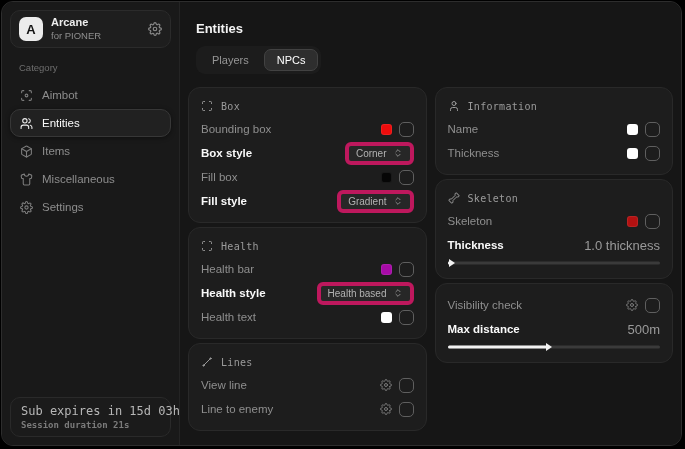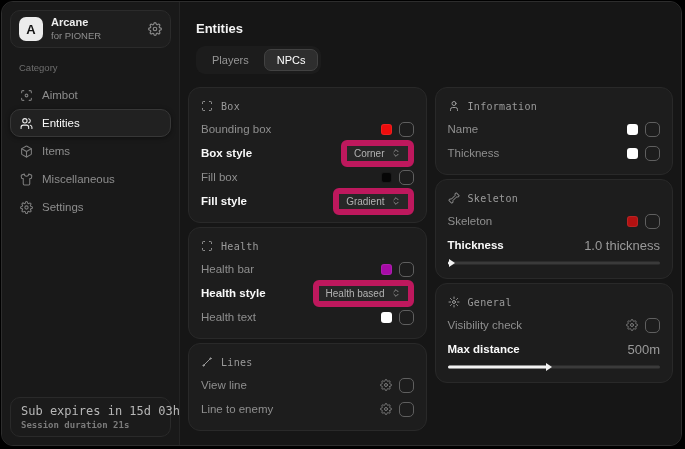--- a/index.html
+++ b/index.html
@@ -44,21 +44,21 @@
   .card{background:#1d1d1d;border:1px solid #292929;border-radius:12px;padding:8px 12px 10px;box-sizing:border-box;}
   .card-header{display:flex;align-items:center;gap:8px;height:20px;color:#9b9b9b;}
   .card-header .icon{width:12px;height:12px;color:#9b9b9b;flex-shrink:0;}
   .card-title{font-family:"DejaVu Sans Mono","Liberation Mono",monospace;font-size:10px;letter-spacing:.3px;}
   .row{height:22px;display:flex;align-items:center;justify-content:space-between;margin-top:2px;}
   .row-label{font-size:11.5px;color:#8f8f8f;}
   .row-label.em{color:#fafafa;font-weight:bold;}
   .controls{display:flex;align-items:center;gap:7px;}
   .swatch{width:11px;height:11px;border-radius:3px;border:1px solid rgba(255,255,255,.08);box-sizing:border-box;cursor:pointer;}
   .checkbox{width:15px;height:15px;border-radius:5px;border:1px solid #5f5f5f;box-sizing:border-box;cursor:pointer;}
-  .dropdown{display:inline-flex;align-items:center;gap:6px;background:#272727;border:6px solid #be185d;
+  .dropdown{display:inline-flex;align-items:center;gap:6px;background:#272727;border:4px solid #be185d;
     border-radius:6px;padding:2px 7px;font-size:10px;color:#b2b2b2;cursor:pointer;}
   .dropdown .icon{width:10px;height:10px;color:#9a9a9a;}
   .gear-mini{width:12px;height:12px;color:#7a7a7a;cursor:pointer;}
   .value{font-size:13px;color:#9a9a9a;}
   .slider{position:relative;height:10px;margin-top:2px;cursor:pointer;}
   .slider-track{position:absolute;left:0;right:0;top:50%;transform:translateY(-50%);height:3px;background:#3a3a3a;border-radius:2px;}
   .slider-fill{position:absolute;left:0;top:50%;transform:translateY(-50%);height:3px;background:#f2f2f2;border-radius:2px;}
   .slider-arrow{position:absolute;top:50%;transform:translateY(-50%);width:0;height:0;
     border-left:6px solid #f2f2f2;border-top:4px solid transparent;border-bottom:4px solid transparent;}
   .icon{display:inline-flex;}
@@ -332,29 +332,20 @@
                 <span class="value">1.0 thickness</span>
               </span>
             </div>
             <div class="slider">
               <div class="slider-track"></div>
               <div class="slider-fill" style="width: 1%;"></div>
               <div class="slider-arrow" style="left: calc(1% - 1px);"></div>
             </div>
           </div>
           <div class="card">
-            <div class="card-header">
-              <span class="icon">
-                <svg viewBox="0 0 24 24" fill="none" stroke="currentColor" stroke-width="2" stroke-linecap="round" stroke-linejoin="round">
-                  <circle cx="12" cy="12" r="3"></circle>
-                  <path d="M12 2v3M12 19v3M2 12h3M19 12h3M4.9 4.9l2.1 2.1M17 17l2.1 2.1M19.1 4.9 17 7M7 17l-2.1 2.1"></path>
-                </svg>
-              </span>
-              <span class="card-title">General</span>
-            </div>
             <div class="row">
               <span class="row-label">Visibility check</span>
               <span class="controls">
                 <span class="icon gear-mini">
                   <svg viewBox="0 0 24 24" fill="none" stroke="currentColor" stroke-width="2" stroke-linecap="round" stroke-linejoin="round">
                     <circle cx="12" cy="12" r="3"></circle>
                     <path d="M19.4 15a1.65 1.65 0 0 0 .33 1.82l.06.06a2 2 0 1 1-2.83 2.83l-.06-.06a1.65 1.65 0 0 0-1.82-.33 1.65 1.65 0 0 0-1 1.51V21a2 2 0 1 1-4 0v-.09A1.65 1.65 0 0 0 9 19.4a1.65 1.65 0 0 0-1.82.33l-.06.06a2 2 0 1 1-2.83-2.83l.06-.06a1.65 1.65 0 0 0 .33-1.82 1.65 1.65 0 0 0-1.51-1H3a2 2 0 1 1 0-4h.09A1.65 1.65 0 0 0 4.6 9a1.65 1.65 0 0 0-.33-1.82l-.06-.06a2 2 0 1 1 2.83-2.83l.06.06a1.65 1.65 0 0 0 1.82.33H9a1.65 1.65 0 0 0 1-1.51V3a2 2 0 1 1 4 0v.09a1.65 1.65 0 0 0 1 1.51 1.65 1.65 0 0 0 1.82-.33l.06-.06a2 2 0 1 1 2.83 2.83l-.06.06a1.65 1.65 0 0 0-.33 1.82V9a1.65 1.65 0 0 0 1.51 1H21a2 2 0 1 1 0 4h-.09a1.65 1.65 0 0 0-1.51 1z"></path>
                   </svg>
                 </span>
                 <span class="checkbox"></span>

